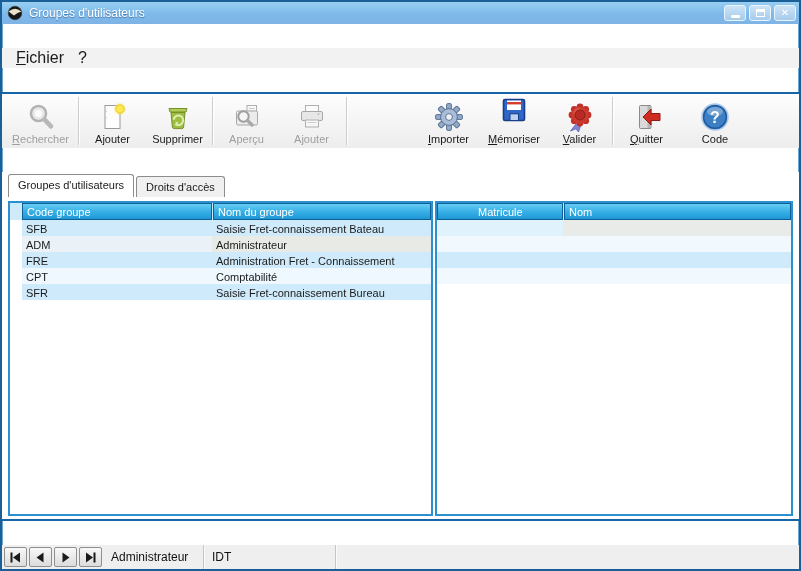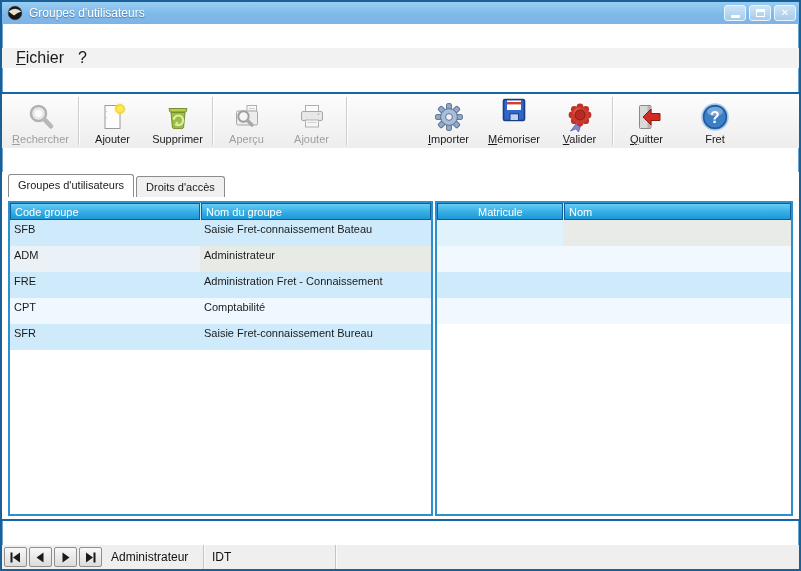--- a/index.html
+++ b/index.html
@@ -72,25 +72,25 @@
     border:2px solid #2b8fd0;background:#fff;overflow:hidden;
   }
   .grid-left{left:6px;width:425px;}
   .grid-right{left:433px;width:358px;}
   .thead{display:flex;background:#cfeaf8;padding:0;height:17px;}
   .th{
     box-sizing:border-box;border:1px solid #0e5f98;
     background:linear-gradient(180deg,#68cdf3 0%,#38b0e6 50%,#1d97d6 100%);
     color:#fff;font-size:11px;padding:2px 0 0 4px;overflow:hidden;white-space:nowrap;
   }
-  .grid-left .c1{width:190px;flex:0 0 190px;}
+  .grid-left .c1{width:190px;flex:0 0 190px;margin-left:12px;}
   .grid-right .c1{width:126px;flex:0 0 126px;padding-left:40px;}
   .c2{flex:1;}
   .th.c1{margin-right:1px;}
-  .tr{display:flex;height:26px;}
+  .tr{display:flex;height:16px;}
   .td{
     box-sizing:border-box;font-size:11px;color:#1b1b1b;
     padding:3px 0 0 4px;overflow:hidden;white-space:nowrap;
   }
   .tr.blue .td{background:#cfeafa;}
   .tr.pale .td{background:#eef8fe;}
   .tr.curr .td{background:#eaf2f8;}
   .td.cell-current{background:#e8eae6 !important;}
   
   .er1 .td.c1{background:#e0f2fc;} .er1 .td.c2{background:#e9ebe8;}
@@ -284,21 +284,21 @@
 
     <div class="tb-btn w74">
       <span class="ticon">
         <svg viewBox="0 0 32 32">
           <circle cx="16" cy="16" r="13" fill="#3d7fc4" stroke="#aac9e8" stroke-width="1.6"></circle>
           <circle cx="16" cy="16" r="11.3" fill="none" stroke="#1d5a9e" stroke-width="1.4"></circle>
           <ellipse cx="16" cy="10.5" rx="8" ry="4.5" fill="rgba(255,255,255,0.3)"></ellipse>
           <text x="16" y="21.5" text-anchor="middle" font-size="16" font-weight="bold" fill="#ffffff" font-family="Liberation Sans, DejaVu Sans, sans-serif">?</text>
         </svg>
       </span>
-      <span class="tb-label">Fret</span>
+      <span class="tb-label">Code</span>
     </div>
   </div>
 
   <div class="main">
 
     <div class="tabs">
       <div class="tab active">Groupes d'utilisateurs</div>
       <div class="tab">Droits d'accès</div>
     </div>
 

